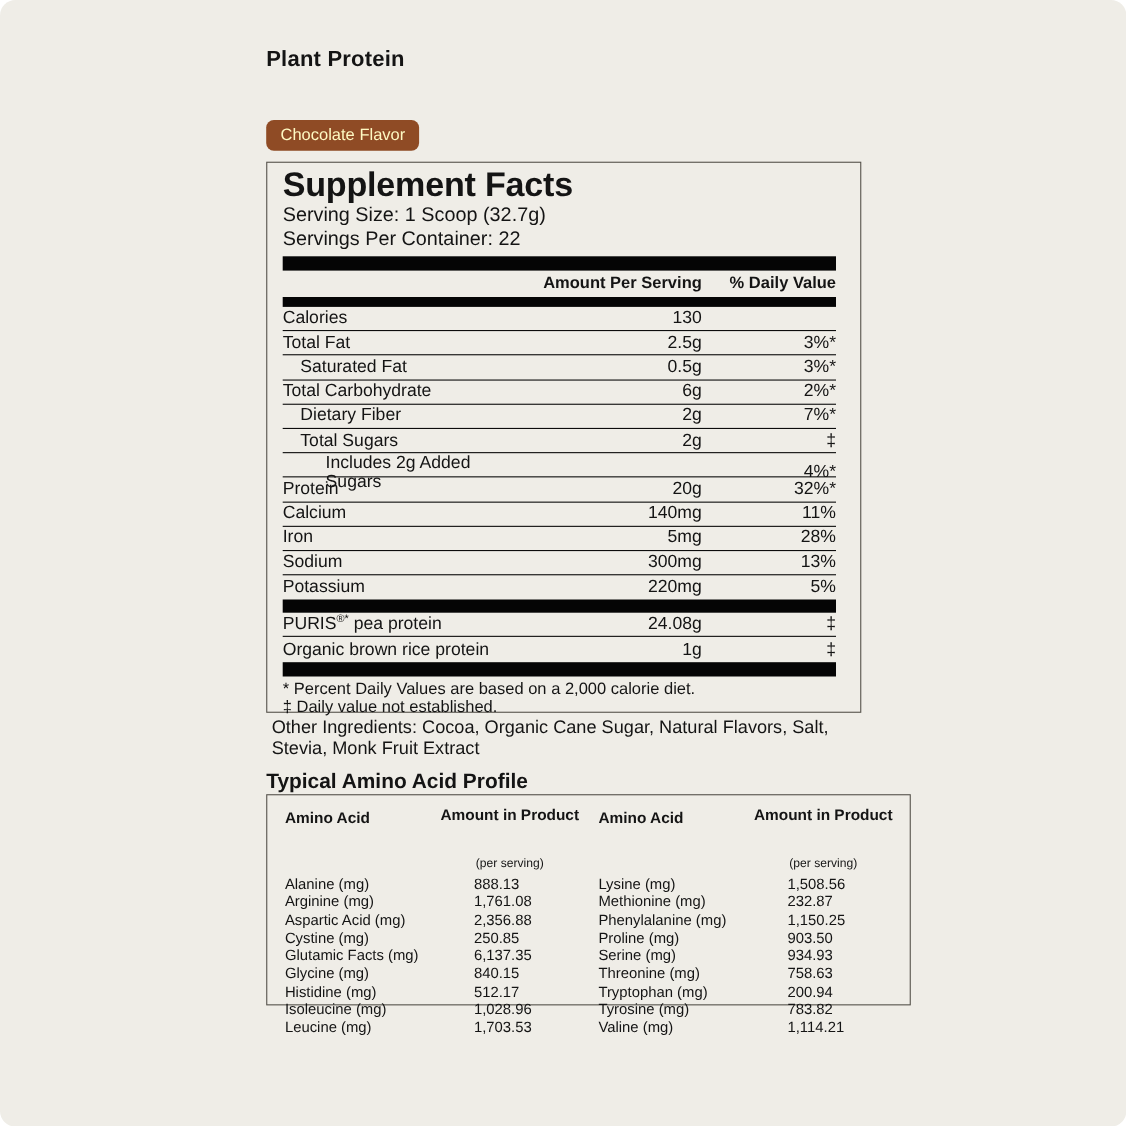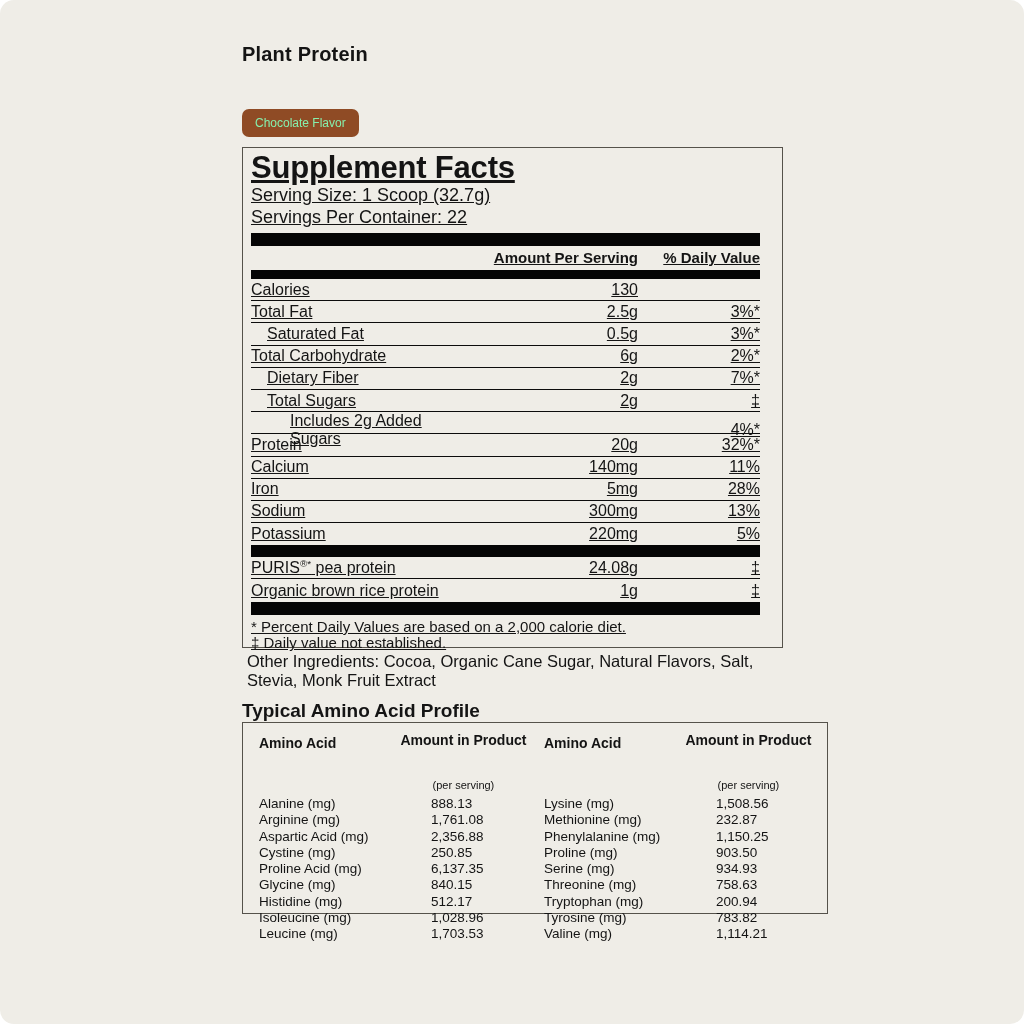--- a/index.html
+++ b/index.html
@@ -2,24 +2,24 @@
 <html><head>
 <meta charset="utf-8">
 <style>
   html,body{margin:0;padding:0;background:#ffffff;}
   .page{position:relative;width:1024px;height:1024px;background:#EFEDE7;border-radius:14px;
         overflow:hidden;font-family:"Liberation Sans",sans-serif;color:#141414;}
 
   .product-title{position:absolute;left:242px;top:43px;margin:0;font-size:20px;font-weight:700;letter-spacing:.2px;}
 
   .badge{position:absolute;left:242px;top:109px;height:28px;line-height:28px;padding:0 13px;
-         background:#8F4B25;color:#86efac;font-size:12px;border-radius:7px;}
+         background:#8F4B25;color:#fef9c3;font-size:15px;border-radius:7px;}
 
   .facts{position:absolute;left:242px;top:147px;width:541px;height:501px;box-sizing:border-box;
-         border:1.5px solid #55524B;padding:3px 22px 0 8px;background:#EFEDE7;text-decoration:underline;}
+         border:1.5px solid #55524B;padding:3px 22px 0 14px;background:#EFEDE7;}
   .sf-title{font-size:31px;font-weight:700;line-height:34px;letter-spacing:-.2px;}
   .sf-line{font-size:18px;line-height:21.5px;}
   .bar{background:#050505;}
   .b13{height:13px;margin-top:5px;}
   .b9{height:9px;}
   .b12{height:12px;}
   .b13b{height:13px;}
   .sf-header{display:grid;grid-template-columns:1fr 175px 122px;font-size:15px;font-weight:700;padding:3px 0 4px;}
   .col-amt,.col-dv{text-align:right;}
   .sf-row{display:grid;grid-template-columns:1fr 175px 122px;align-items:center;font-size:16px;
@@ -169,21 +169,21 @@
           </div>
           <div class="amino-row">
             <span class="am-name">Aspartic Acid (mg)</span>
             <span class="am-amt">2,356.88</span>
           </div>
           <div class="amino-row">
             <span class="am-name">Cystine (mg)</span>
             <span class="am-amt">250.85</span>
           </div>
           <div class="amino-row">
-            <span class="am-name">Proline Acid (mg)</span>
+            <span class="am-name">Glutamic Facts (mg)</span>
             <span class="am-amt">6,137.35</span>
           </div>
           <div class="amino-row">
             <span class="am-name">Glycine (mg)</span>
             <span class="am-amt">840.15</span>
           </div>
           <div class="amino-row">
             <span class="am-name">Histidine (mg)</span>
             <span class="am-amt">512.17</span>
           </div>

